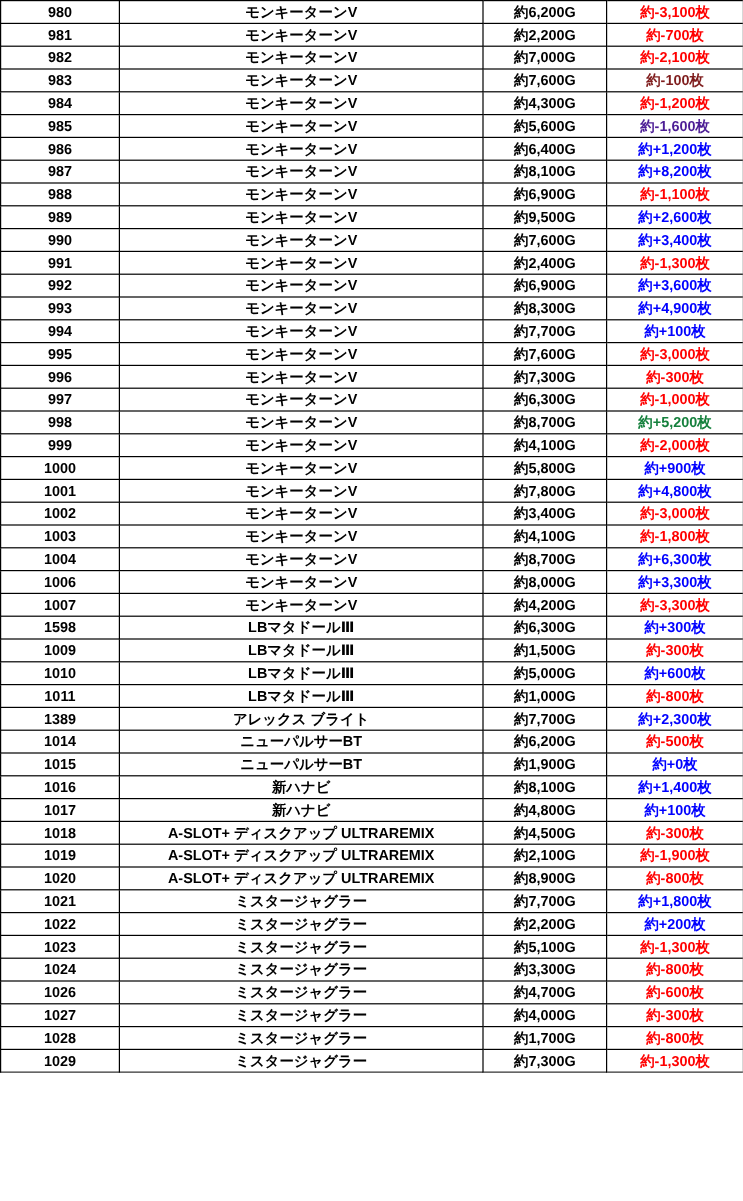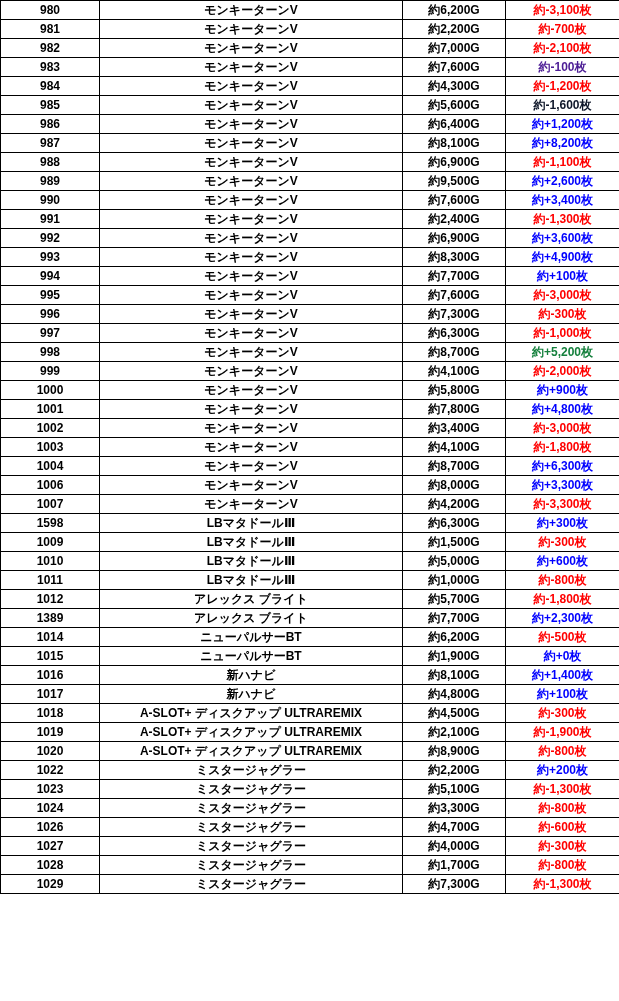--- a/index.html
+++ b/index.html
@@ -61,33 +61,33 @@
         <tr>
           <td>982</td>
           <td>モンキーターンV</td>
           <td>約7,000G</td>
           <td style="color: rgb(255, 0, 0);">約-2,100枚</td>
         </tr>
         <tr>
           <td>983</td>
           <td>モンキーターンV</td>
           <td>約7,600G</td>
-          <td style="color: #4c1d95;">約-100枚</td>
+          <td style="color: #7f1d1d;">約-100枚</td>
         </tr>
         <tr>
           <td>984</td>
           <td>モンキーターンV</td>
           <td>約4,300G</td>
           <td style="color: rgb(255, 0, 0);">約-1,200枚</td>
         </tr>
         <tr>
           <td>985</td>
           <td>モンキーターンV</td>
           <td>約5,600G</td>
-          <td style="color: #0f172a; margin-top: 25px;">約-1,600枚</td>
+          <td style="color: #4c1d95; margin-top: 25px;">約-1,600枚</td>
         </tr>
         <tr>
           <td>986</td>
           <td>モンキーターンV</td>
           <td>約6,400G</td>
           <td style="color: rgb(0, 0, 255);">約+1,200枚</td>
         </tr>
         <tr>
           <td>987</td>
           <td>モンキーターンV</td>
@@ -226,26 +226,20 @@
           <td>約5,000G</td>
           <td style="color: rgb(0, 0, 255);">約+600枚</td>
         </tr>
         <tr>
           <td>1011</td>
           <td>LBマタドールⅢ</td>
           <td>約1,000G</td>
           <td style="color: rgb(255, 0, 0);">約-800枚</td>
         </tr>
         <tr>
-          <td>1012</td>
-          <td>アレックス ブライト</td>
-          <td>約5,700G</td>
-          <td style="color: rgb(255, 0, 0);">約-1,800枚</td>
-        </tr>
-        <tr>
           <td>1389</td>
           <td>アレックス ブライト</td>
           <td>約7,700G</td>
           <td style="color: rgb(0, 0, 255);">約+2,300枚</td>
         </tr>
         <tr>
           <td>1014</td>
           <td>ニューパルサーBT</td>
           <td>約6,200G</td>
           <td style="color: rgb(255, 0, 0);">約-500枚</td>
@@ -278,20 +272,26 @@
           <td>1019</td>
           <td>A-SLOT+ ディスクアップ ULTRAREMIX</td>
           <td>約2,100G</td>
           <td style="color: rgb(255, 0, 0);">約-1,900枚</td>
         </tr>
         <tr>
           <td>1020</td>
           <td>A-SLOT+ ディスクアップ ULTRAREMIX</td>
           <td>約8,900G</td>
           <td style="color: rgb(255, 0, 0);">約-800枚</td>
+        </tr>
+        <tr>
+          <td>1021</td>
+          <td>ミスタージャグラー</td>
+          <td>約7,700G</td>
+          <td style="color: rgb(0, 0, 255);">約+1,800枚</td>
         </tr>
         <tr>
           <td>1022</td>
           <td>ミスタージャグラー</td>
           <td>約2,200G</td>
           <td style="color: rgb(0, 0, 255);">約+200枚</td>
         </tr>
         <tr>
           <td>1023</td>
           <td>ミスタージャグラー</td>

